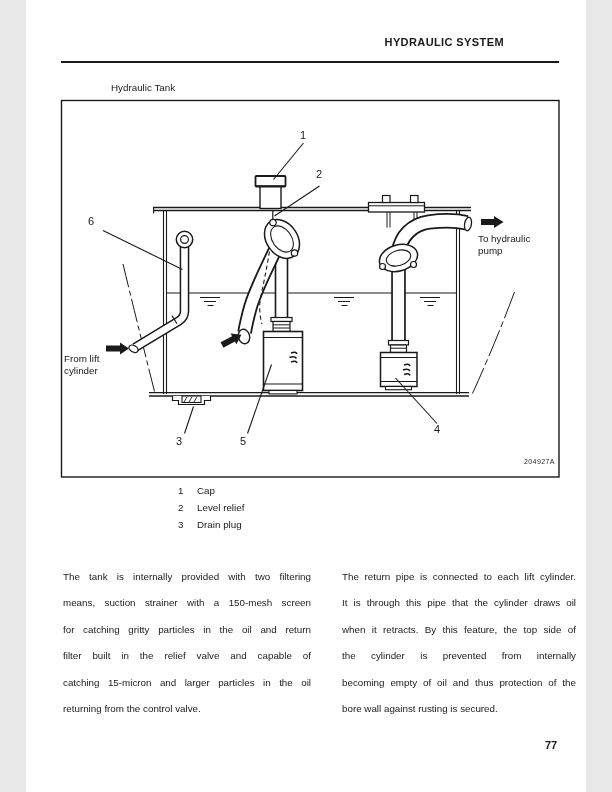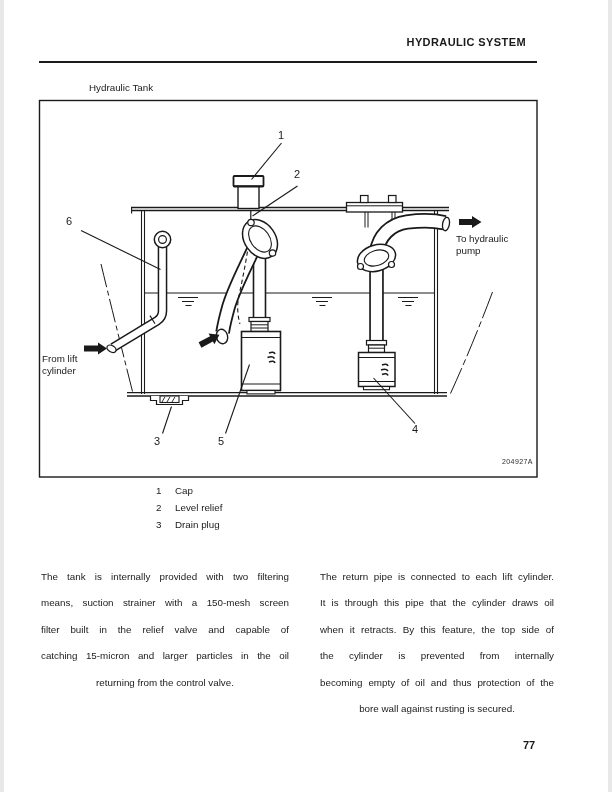--- a/index.html
+++ b/index.html
@@ -1,17 +1,17 @@
 <!DOCTYPE html>
 <html><head>
 <meta charset="utf-8">
 <style>
   html,body { margin:0; padding:0; background:#e8e8e8; }
   .page {
-    position:relative; width:604px; height:792px; margin:0 auto;
+    position:relative; width:560px; height:792px; margin:0 auto;
     background:#ffffff; overflow:hidden;
     font-family:"Liberation Sans", sans-serif; color:#1a1a1a;
     -webkit-font-smoothing:antialiased;
   }
   .abs { position:absolute; }
   .header-title {
     top:36px; right:82px; font-size:11px; font-weight:bold; letter-spacing:.4px;
   }
   .header-rule {
     top:61px; left:35px; width:498px; height:2px; background:#1a1a1a;
@@ -24,21 +24,21 @@
   .legend-col { font-size:9.8px; }
   .legend-row { height:17px; white-space:nowrap; }
   .legend-num { display:inline-block; width:13px; }
   .legend-label { margin-left:6px; }
   .bodytext { top:570px; left:37px; width:516px; display:flex;gap:13px; }
   .col { font-size:9.8px; line-height:13.2px; }
   .col1 { width:248px; margin-right:18px; }
   .col2 { width:234px; }
   .jline { text-align:justify; }
   .jline::after { content:""; display:inline-block; width:100%; height:0; }
-  .jline:last-child { text-align:center; }
+  .jline:last-child { text-align:left; }
   .jline:last-child::after { width:0; }
   .pagenum { top:739px; left:519px; font-size:11px; font-weight:bold; }
   
   .k  { stroke:#1a1a1a; fill:none; }
   .kw { stroke:#1a1a1a; fill:#ffffff; }
   .w  { stroke:#ffffff; fill:none; }
   .solid { fill:#1a1a1a; stroke:none; }
 </style>
 </head>
 <body>
@@ -215,20 +215,21 @@
   <div class="abs legend-col" style="top:485px; left:152px;">
     <div class="legend-row"><span class="legend-num">1</span><span class="legend-label">Cap</span></div>
     <div class="legend-row"><span class="legend-num">2</span><span class="legend-label">Level relief</span></div>
     <div class="legend-row"><span class="legend-num">3</span><span class="legend-label">Drain plug</span></div>
   </div>
 
   <div class="abs bodytext">
     <div class="col col1">
         <div class="jline">The tank is internally provided with two filtering</div>
         <div class="jline">means, suction strainer with a 150-mesh screen</div>
+        <div class="jline">for catching gritty particles in the oil and return</div>
         <div class="jline">filter built in the relief valve and capable of</div>
         <div class="jline">catching 15-micron and larger particles in the oil</div>
         <div class="jline">returning from the control valve.</div>
       </div>
     <div class="col col2">
         <div class="jline">The return pipe is connected to each lift cylinder.</div>
         <div class="jline">It is through this pipe that the cylinder draws oil</div>
         <div class="jline">when it retracts. By this feature, the top side of</div>
         <div class="jline">the cylinder is prevented from internally</div>
         <div class="jline">becoming empty of oil and thus protection of the</div>

